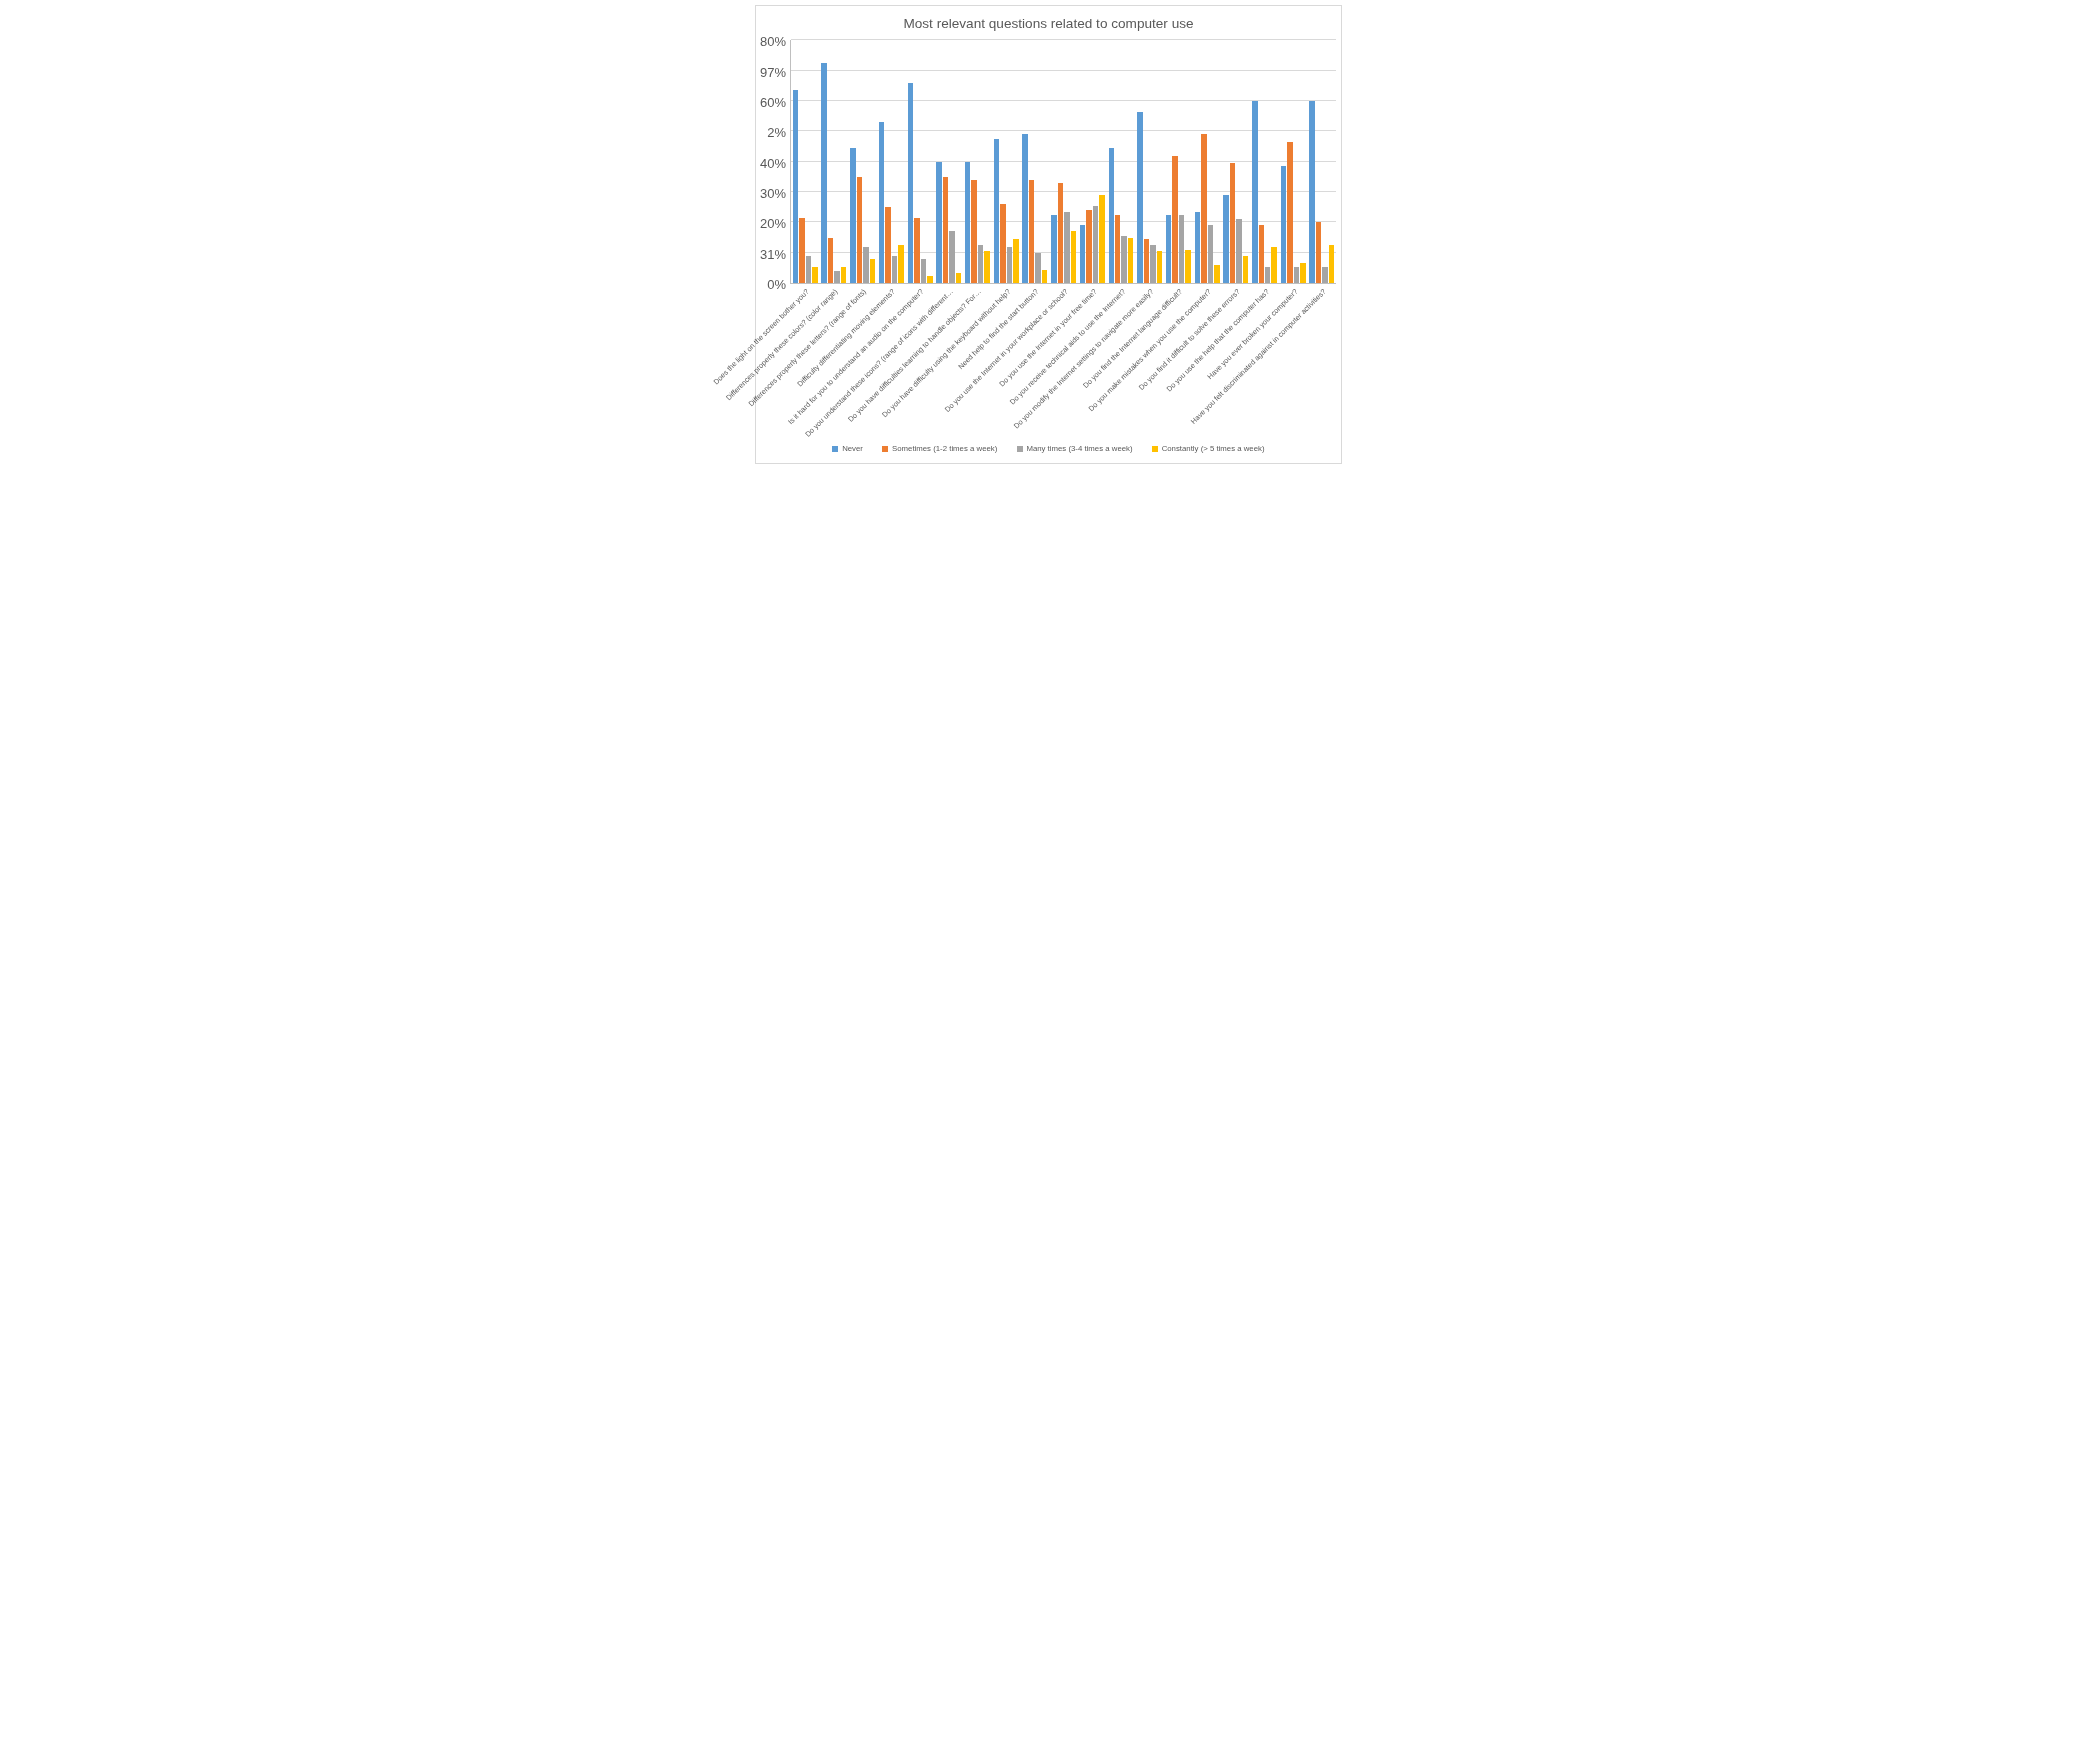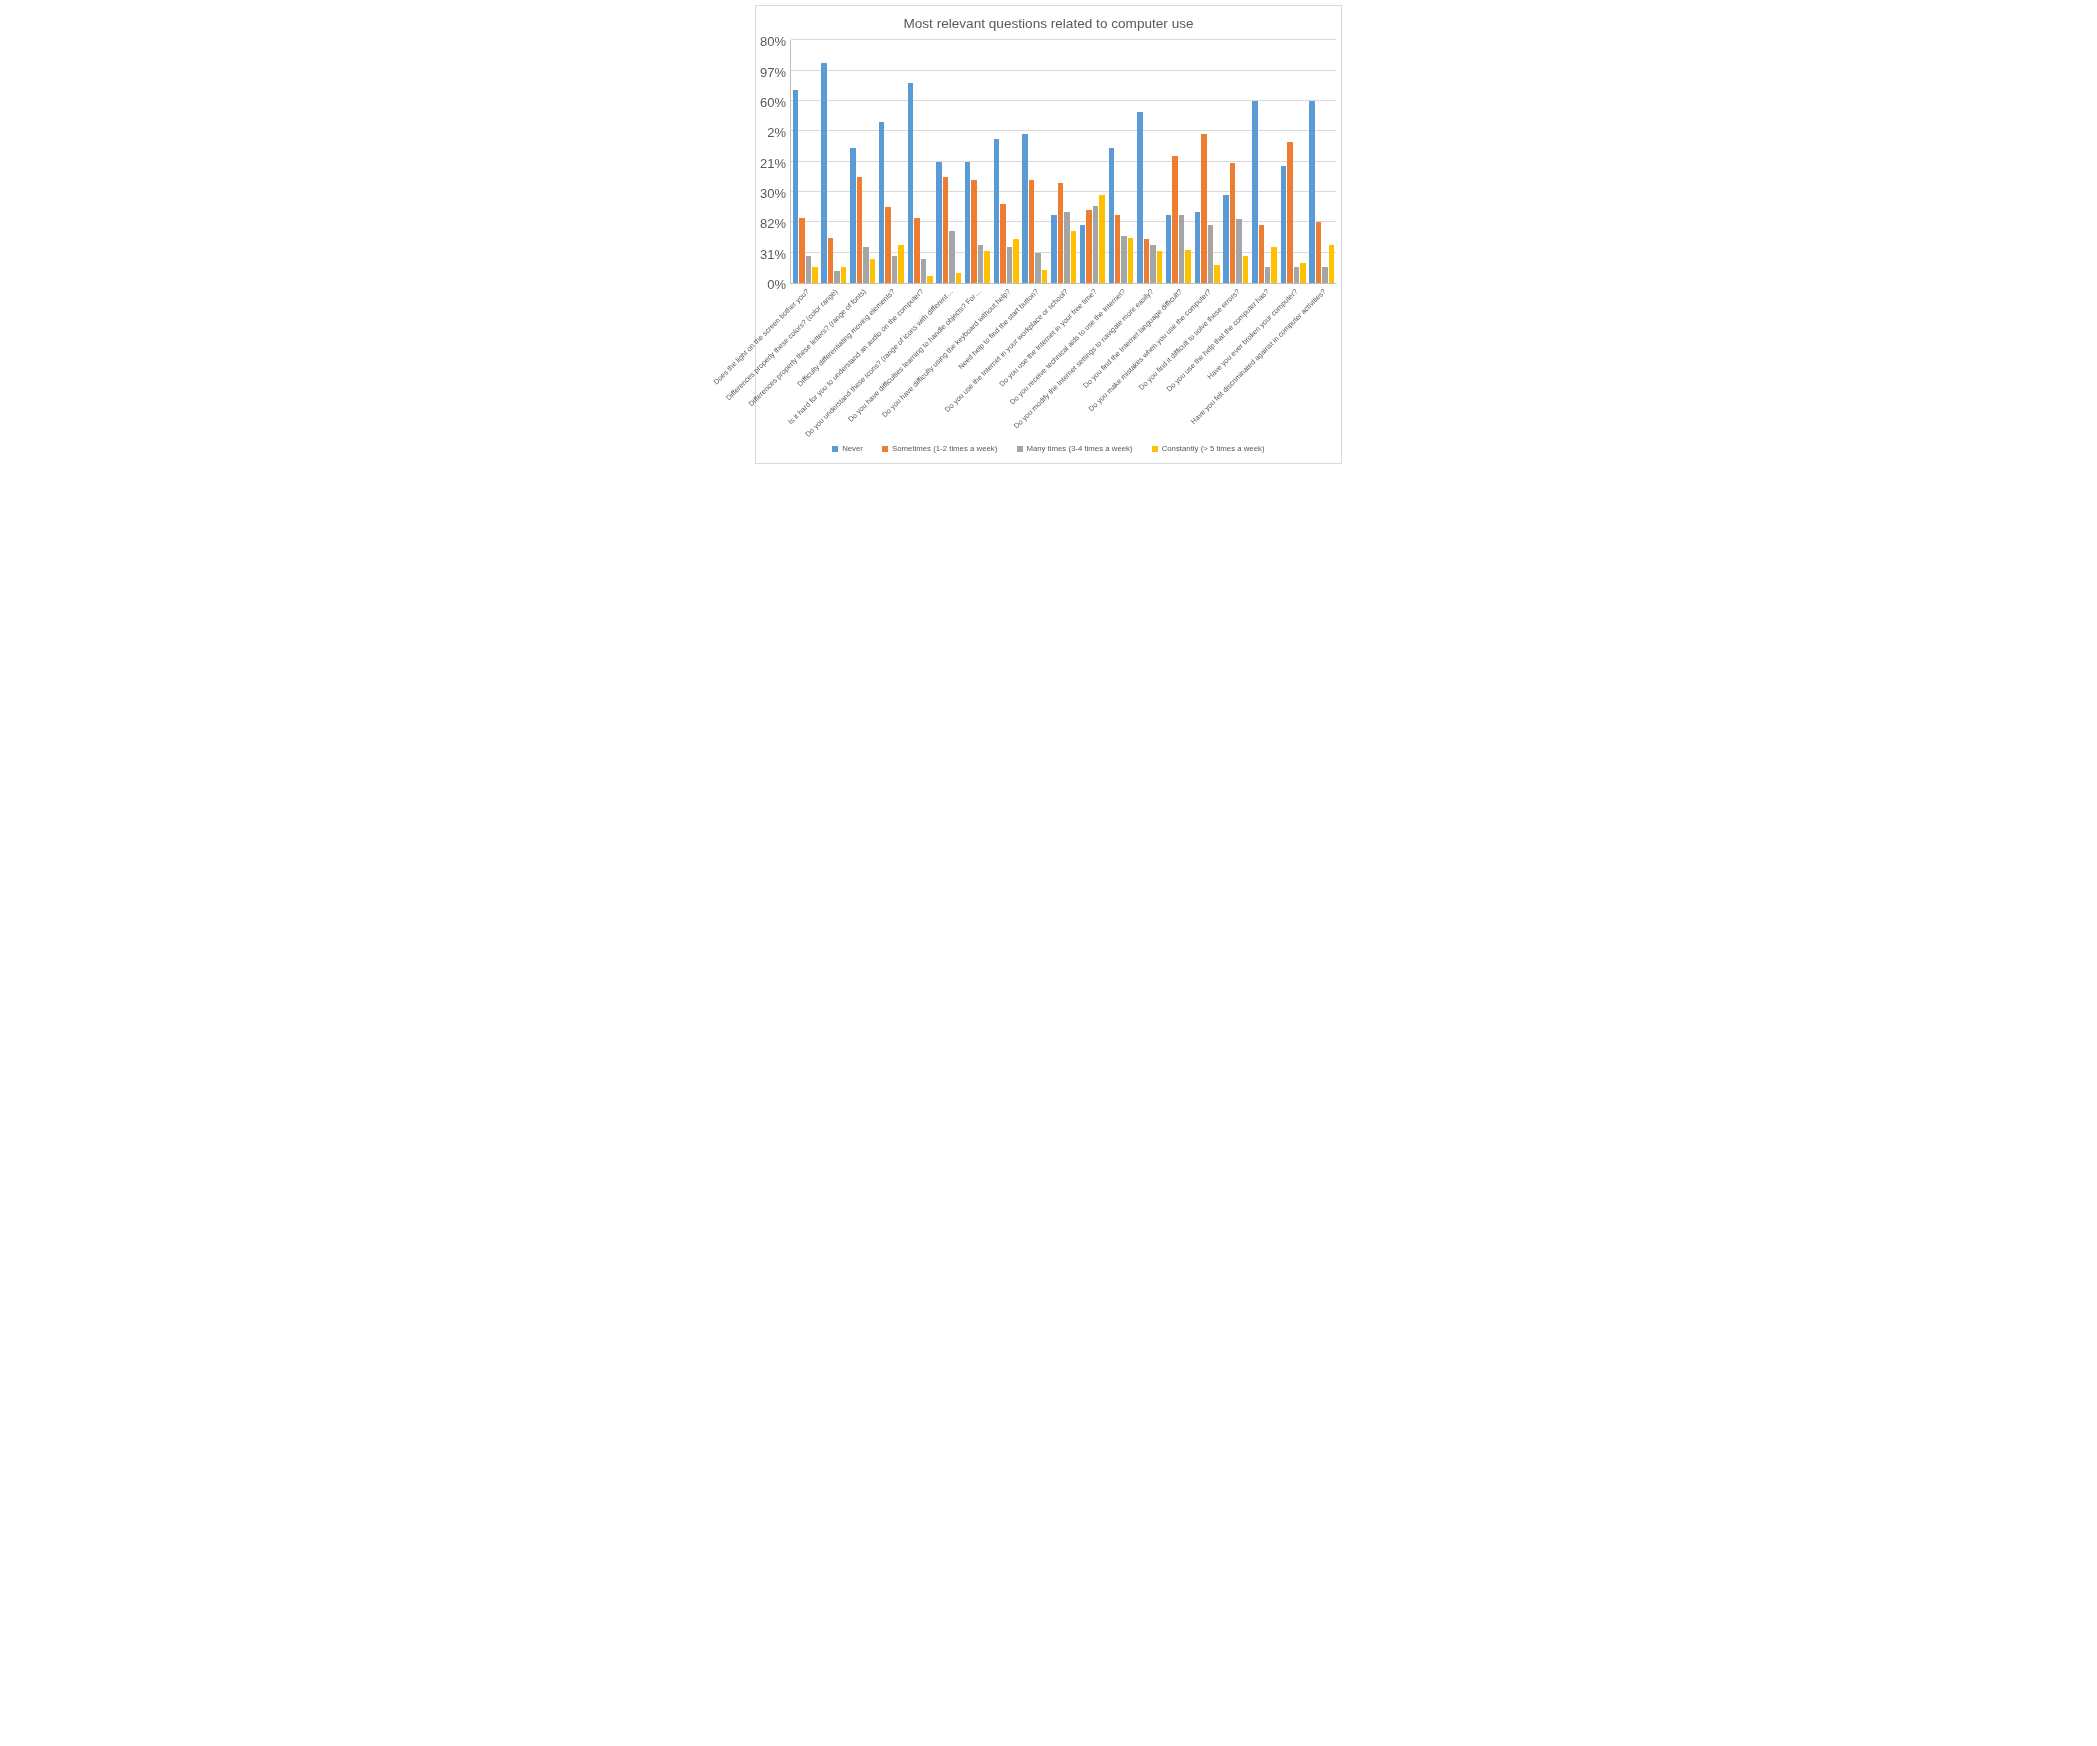--- a/index.html
+++ b/index.html
@@ -117,23 +117,23 @@
 <body>
 
 <div class="chart-frame">
 
   <div class="chart-title">Most relevant questions related to computer use</div>
 
   <div class="plot-row">
     <div class="y-axis" id="y-axis">
         <div class="y-tick-label" style="bottom: 0px;">0%</div>
         <div class="y-tick-label" style="bottom: 30px;">31%</div>
-        <div class="y-tick-label" style="bottom: 61px;">82%</div>
+        <div class="y-tick-label" style="bottom: 61px;">20%</div>
         <div class="y-tick-label" style="bottom: 91px;">30%</div>
-        <div class="y-tick-label" style="bottom: 121px;">21%</div>
+        <div class="y-tick-label" style="bottom: 121px;">40%</div>
         <div class="y-tick-label" style="bottom: 152px;">2%</div>
         <div class="y-tick-label" style="bottom: 182px;">60%</div>
         <div class="y-tick-label" style="bottom: 212px;">97%</div>
         <div class="y-tick-label" style="bottom: 243px;">80%</div>
       </div>
     <div class="plot-area" id="plot-area">
       <div class="groups" id="groups">
           <div class="group">
             <div class="bar" title="Never: 63.5%" style="height: 193px; background: rgb(91, 155, 213);"></div>
             <div class="bar" title="Sometimes (1-2 times a week): 21.5%" style="height: 65px; background: rgb(237, 125, 49);"></div>

